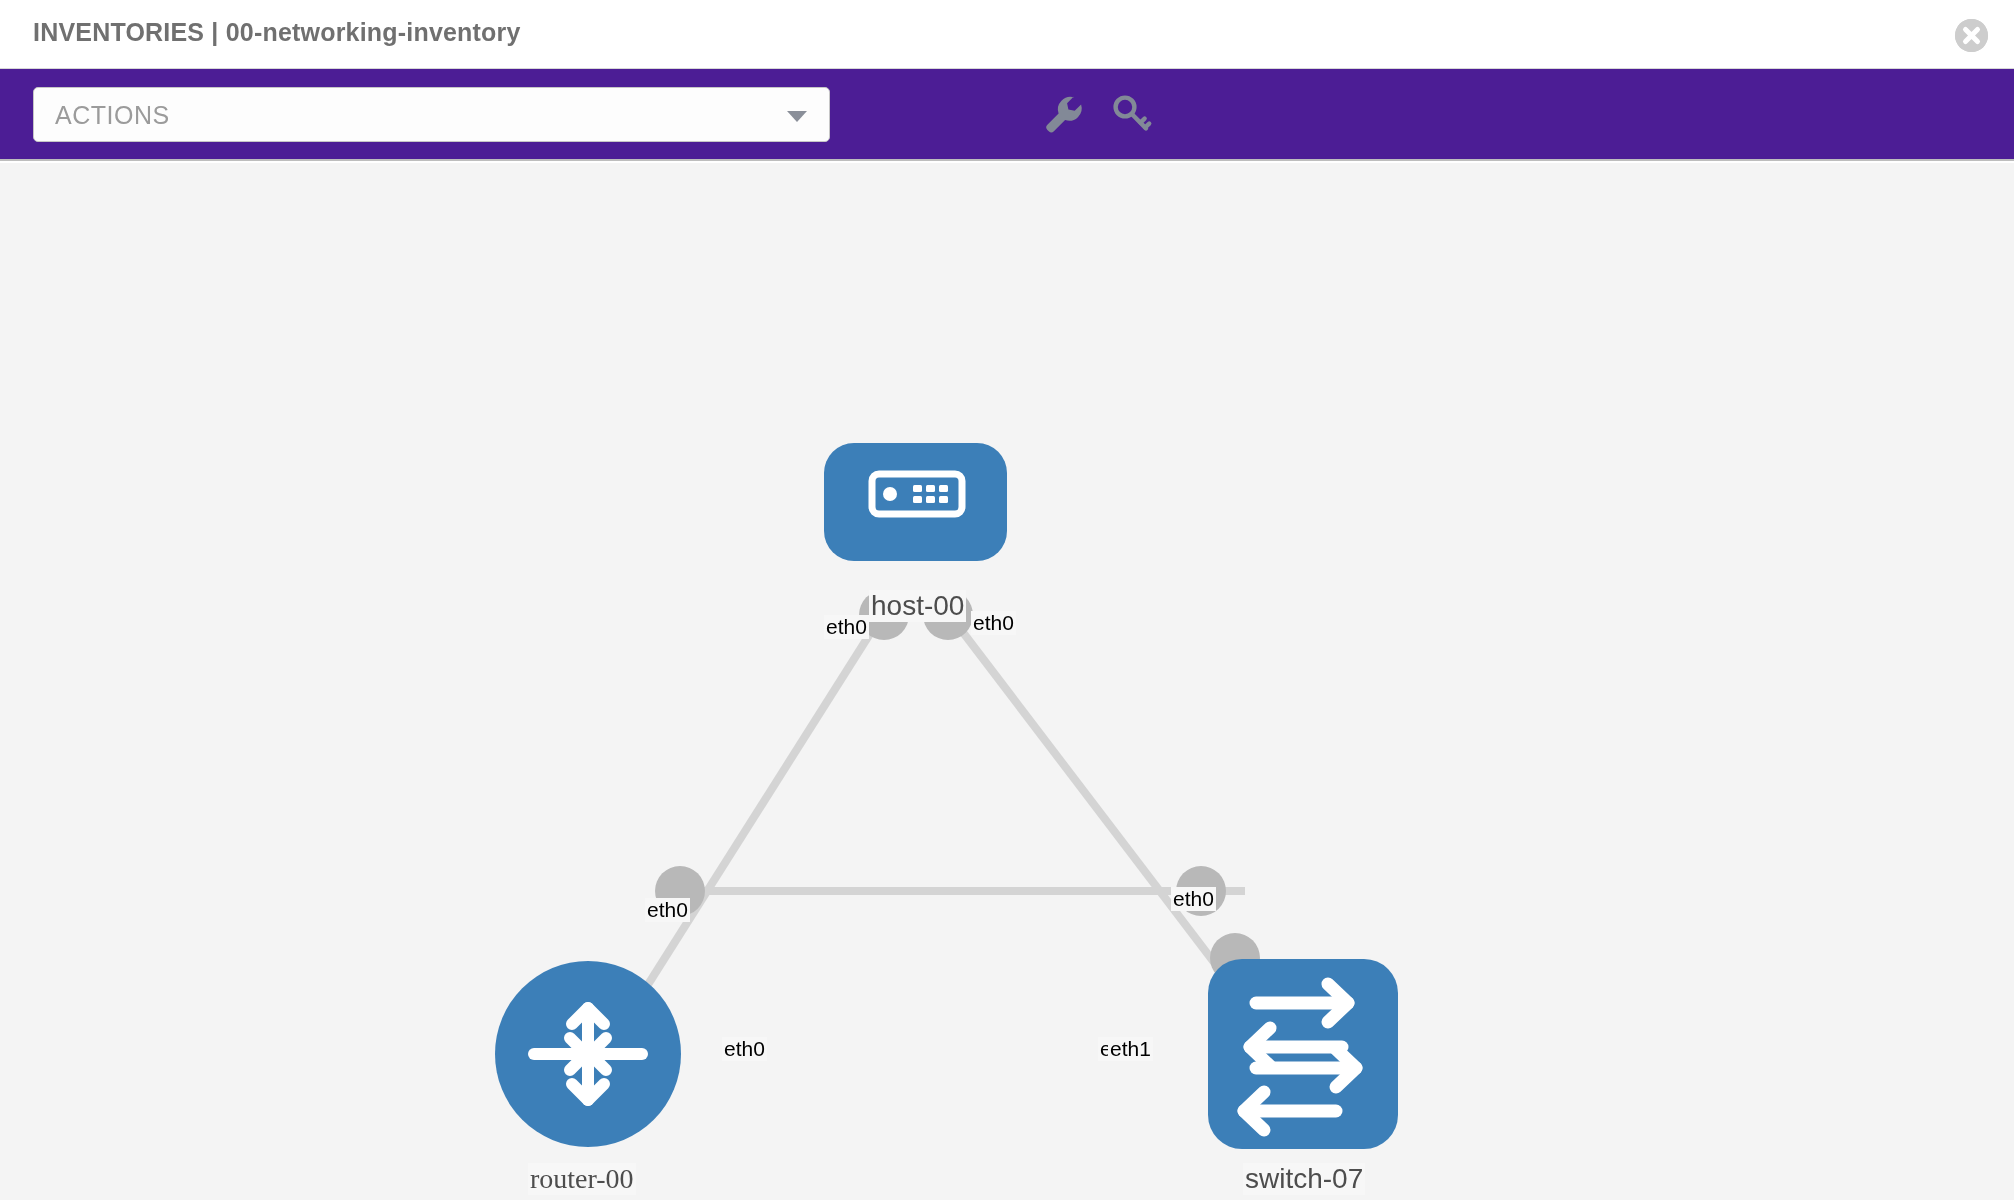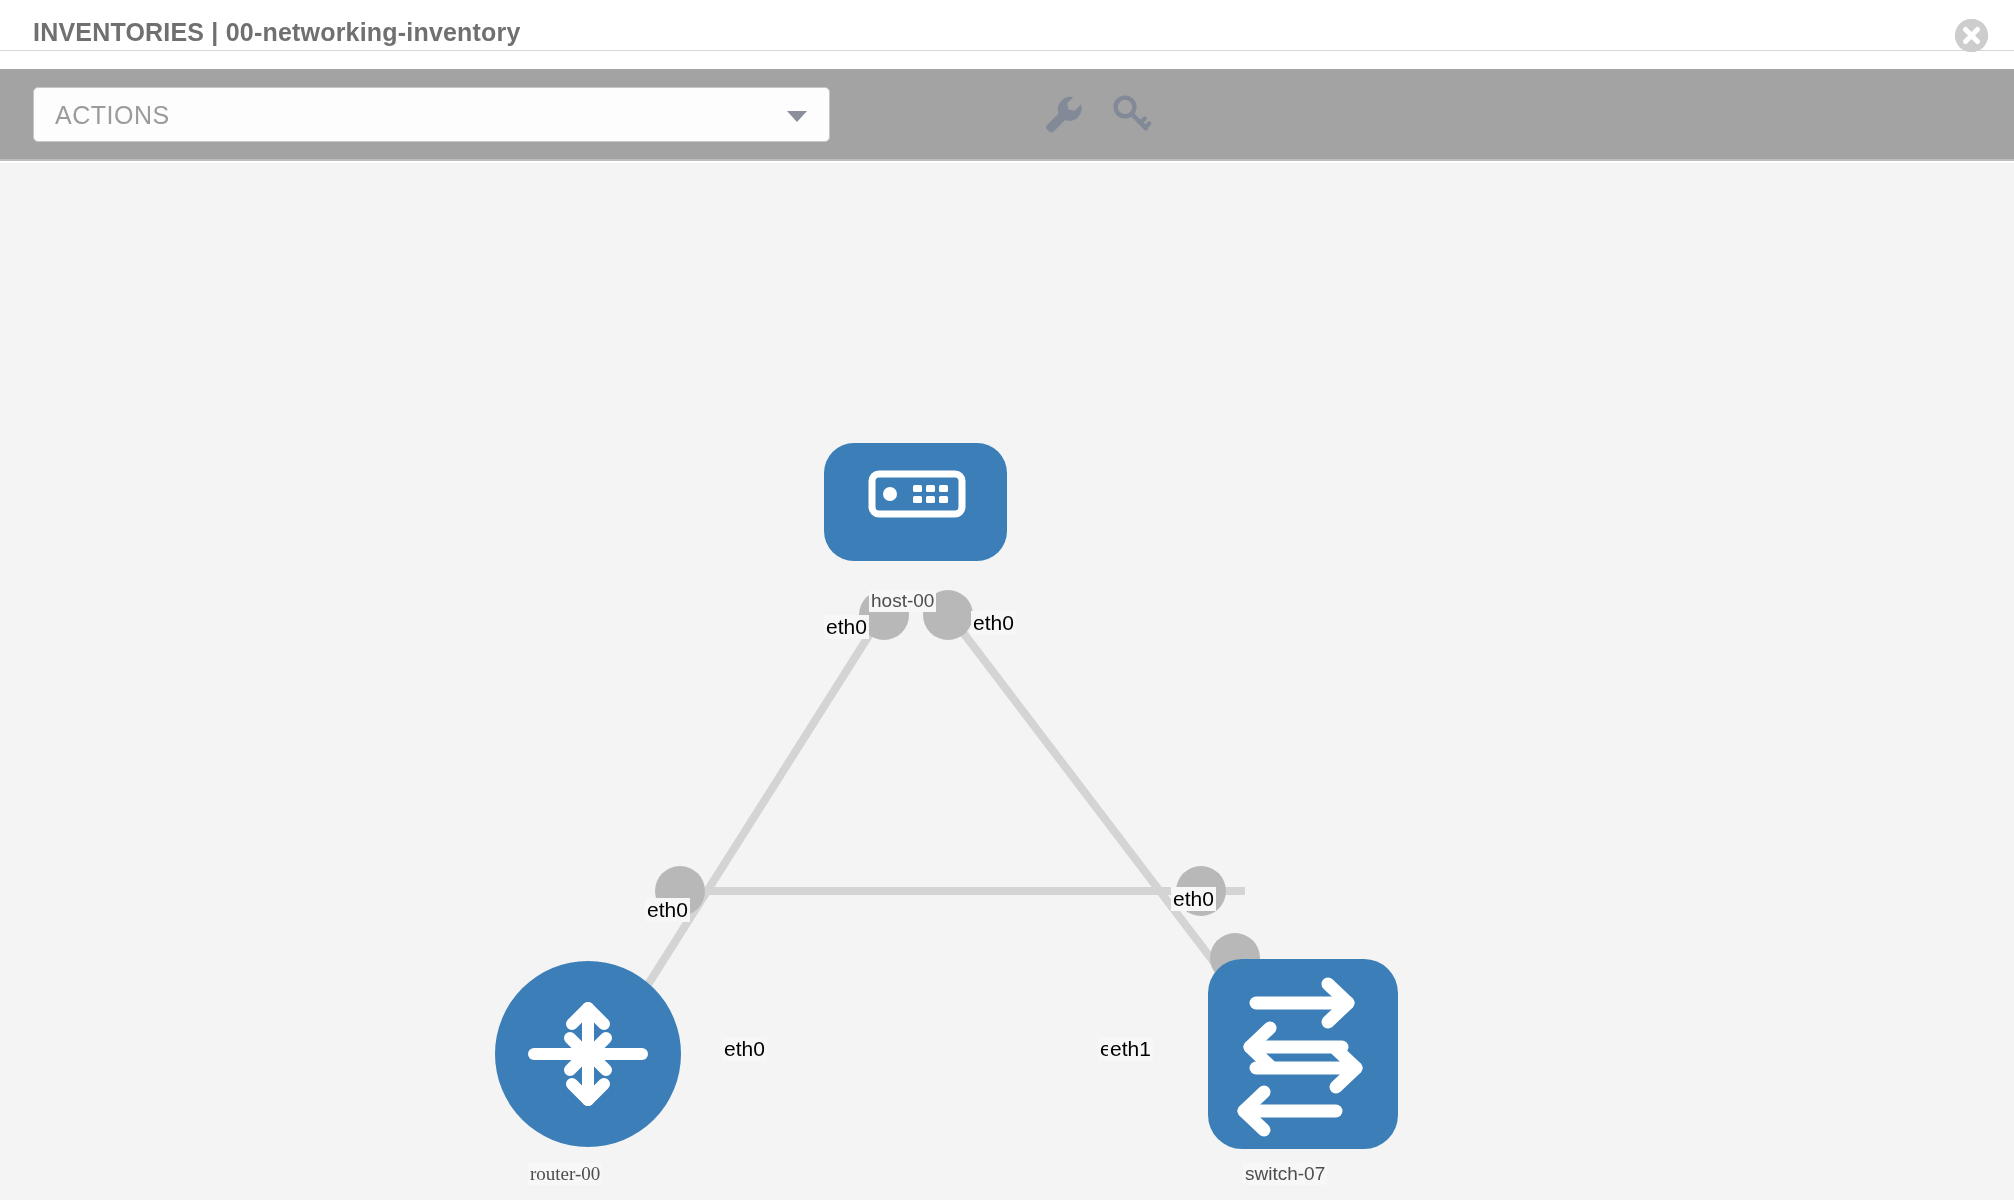--- a/index.html
+++ b/index.html
@@ -8,21 +8,21 @@
     width: 2014px; height: 1200px;
     overflow: hidden;
     background: #ffffff;
     font-family: "Liberation Sans", sans-serif;
   }
 
   
   .header {
     position: absolute;
     left: 0; top: 0;
-    width: 2014px; height: 51px;
+    width: 2014px; height: 69px;
     background: #ffffff;
     border-bottom: 1px solid #d7d7d7;
   }
   .page-title {
     position: absolute;
     left: 33px; top: 18px;
     font-size: 25px;
     font-weight: bold;
     color: #707070;
     letter-spacing: .2px;
@@ -36,21 +36,21 @@
     background: #cdcdcd;
     cursor: pointer;
   }
   .close-btn svg { display:block; }
 
   
   .toolbar {
     position: absolute;
     left: 0; top: 69px;
     width: 2014px; height: 92px;
-    background: #a3a3a3;
+    background: #4c1d95;
     border-bottom: 2px solid #bdbdbd;
   }
   .actions-select {
     position: absolute;
     left: 33px; top: 18px;
     width: 797px; height: 55px;
     background: #fdfdfd;
     border: 1px solid #c6c6c6;
     border-radius: 5px;
   }
@@ -105,21 +105,21 @@
   }
   .graph-svg {
     position: absolute;
     left: 0; top: 0;
     width: 2014px; height: 1037px;
   }
 
   
   .node-label {
     position: absolute;
-    font-size: 19px;
+    font-size: 28px;
     color: #4d4d4d;
     background: #f7f7f7;
     white-space: nowrap;
     padding: 0 2px;
   }
   .edge-label {
     position: absolute;
     font-size: 21px;
     color: #000000;
     background: #f7f7f7;

